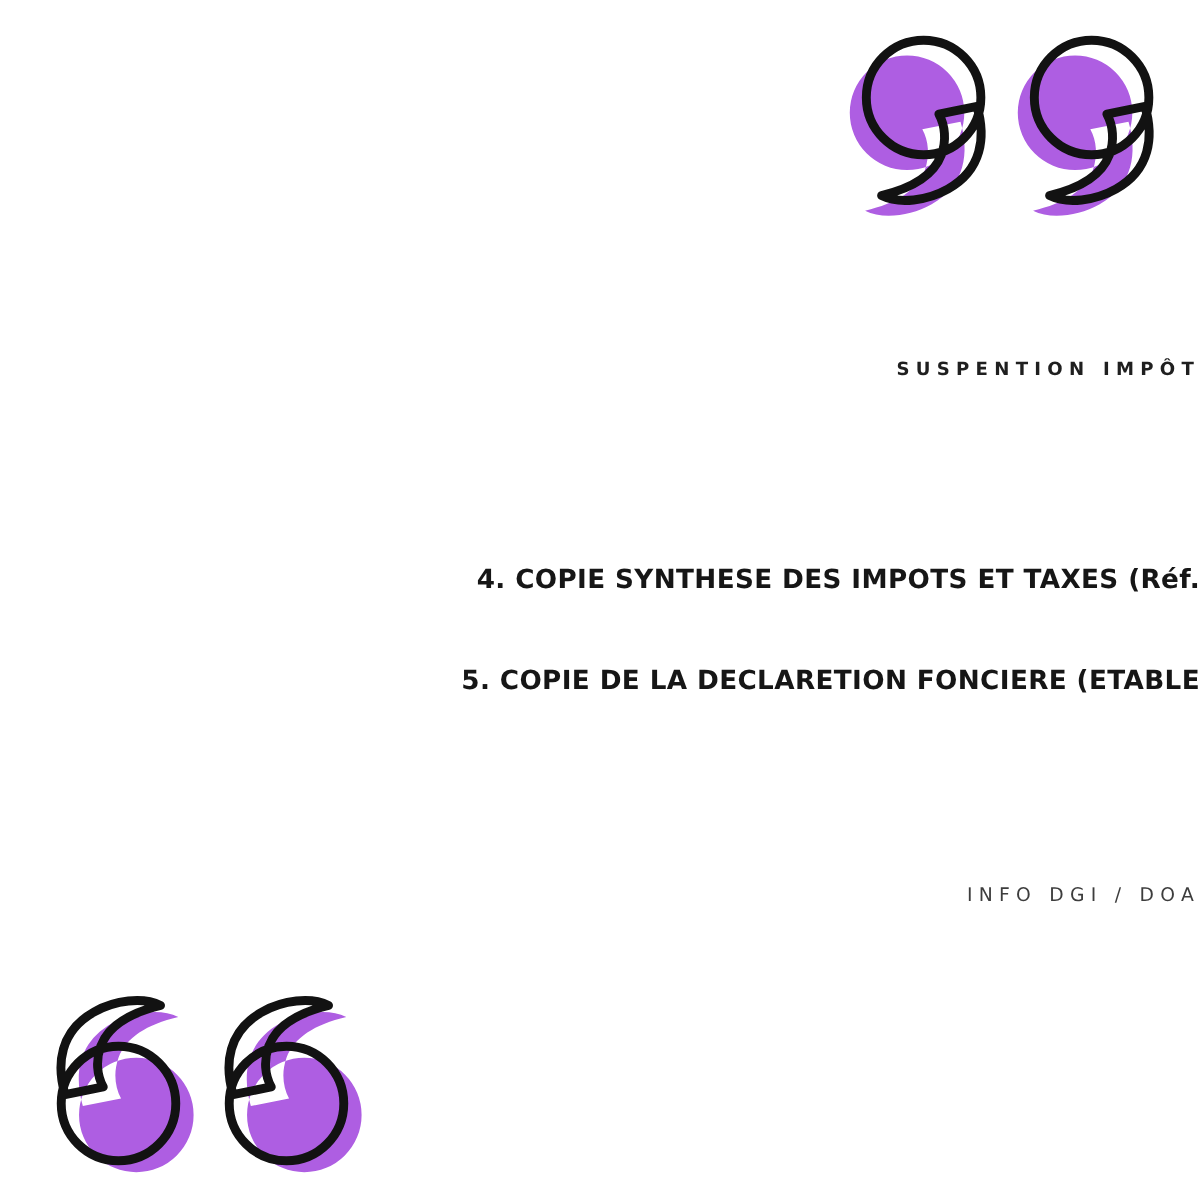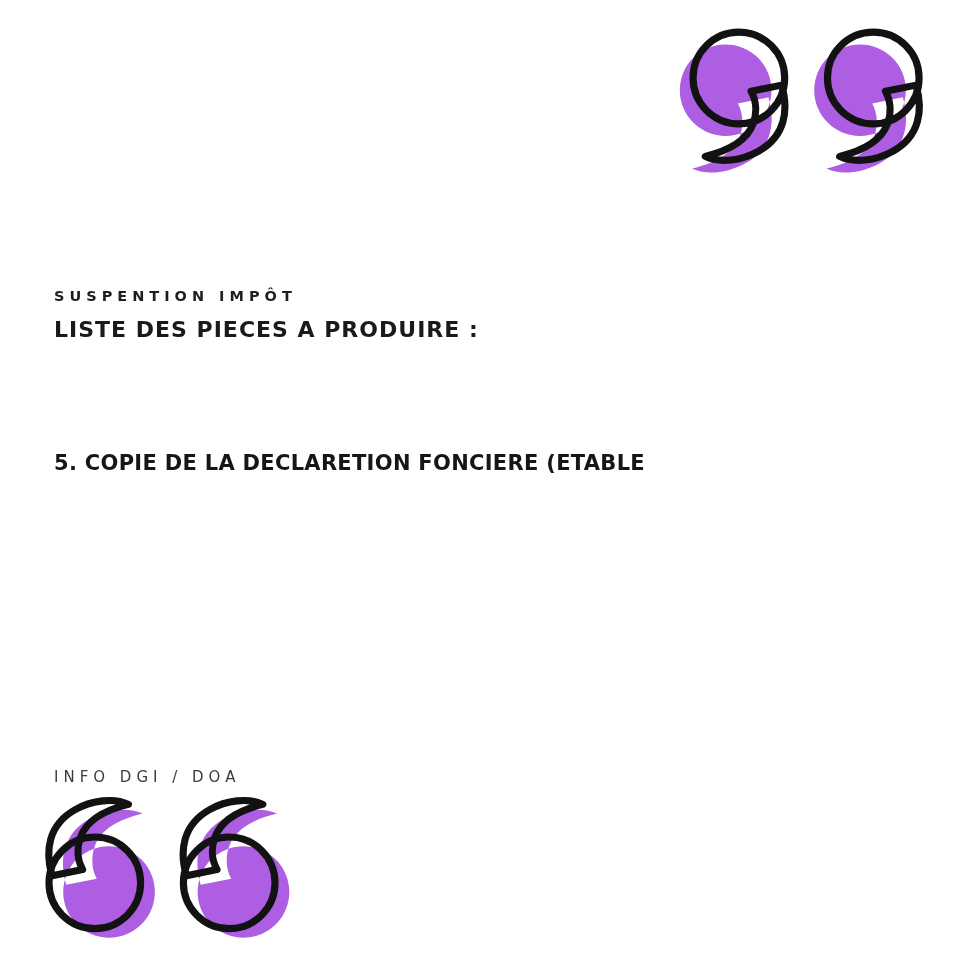--- a/index.html
+++ b/index.html
@@ -34,21 +34,21 @@
     width: 268px;
     height: 168px;
   }
   
   .textline {
     position: absolute;
     left: 0;
     width: 100%;
     box-sizing: border-box;
     padding-left: 54px;
-    text-align: left;
+    text-align: right;
     white-space: pre;
   }
   .doc-title {
     top: 231px;
     font-size: 14.5px;
     font-weight: bold;
     letter-spacing: 5px;
     line-height: 26px;
     color: #1f1f1f;
   }
@@ -61,21 +61,21 @@
   }
   .doc-list {
     top: 396px;
     font-size: 21px;
     font-weight: bold;
     line-height: 27px;
     letter-spacing: 0.3px;
     color: #161616;
   }
   .doc-credit {
-    top: 768px;
+    top: 707px;
     font-size: 15px;
     font-weight: normal;
     letter-spacing: 5px;
     color: #3d3d3d;
   }
 </style>
 </head>
 <body>
 
 <div class="canvas">
@@ -92,23 +92,23 @@
     <g transform="translate(150,6)">
       <use href="#comma" transform="translate(-13,12)" fill="#ae5ee2"></use>
       <use href="#comma" fill="none" stroke-width="7" stroke-linejoin="round" stroke-linecap="round" stroke="#121212"></use>
     </g>
   </svg>
 
   <div class="textline doc-title">
     <div>SUSPENTION IMPÔT</div>
   </div>
 
-  <div class="textline doc-heading">LISTE DES PIECES A PRODUIRE :</div>
 
   <div class="textline doc-list">
+    <div>4. COPIE SYNTHESE DES IMPOTS ET TAXES (Réf.</div>
     <div>5. COPIE DE LA DECLARETION FONCIERE (ETABLE</div>
     
   </div>
 
   <div class="textline doc-credit">INFO DGI / DOA</div>
 
   <svg class="quotes-bottom" viewBox="0 0 260 165" xmlns="http://www.w3.org/2000/svg" aria-hidden="true">
     <g transform="translate(14,8) rotate(180 50 70)">
       <use href="#comma" transform="translate(-14,-9)" fill="#ae5ee2"></use>
       <use href="#comma" fill="none" stroke-width="7" stroke-linejoin="round" stroke-linecap="round" stroke="#121212"></use>

